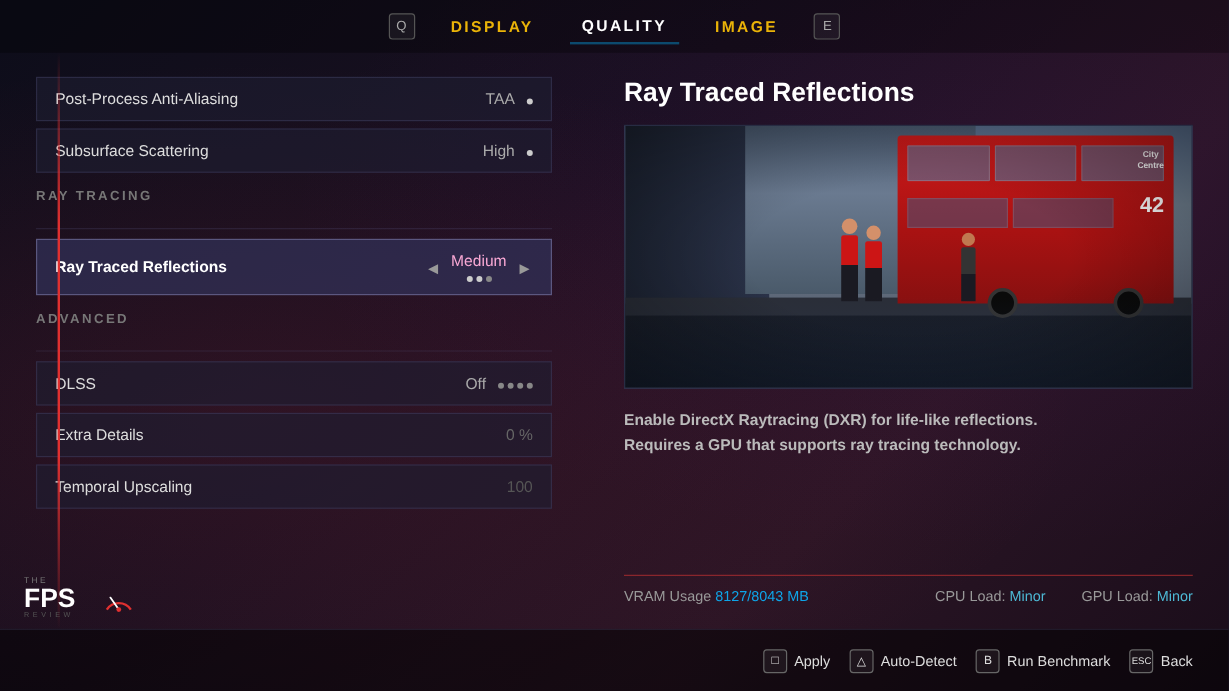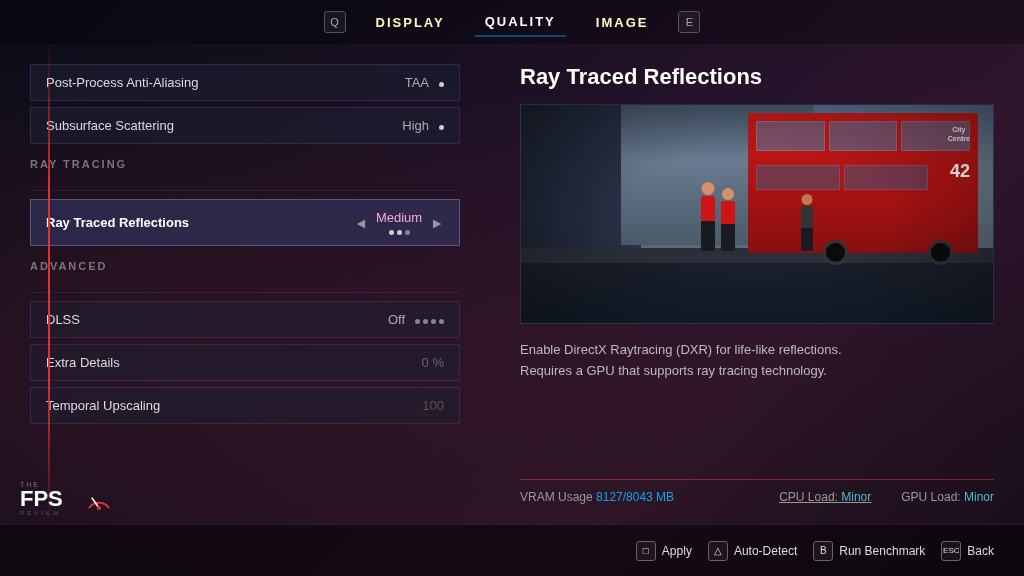--- a/index.html
+++ b/index.html
@@ -41,21 +41,21 @@
       justify-content: center;
       gap: 20px;
       z-index: 10;
       background: rgba(0,0,0,0.3);
     }
 
     .nav-item {
       font-size: 13px;
       font-weight: 600;
       letter-spacing: 2px;
-      color: #fef9c3;
+      color: #eab308;
       padding: 6px 10px;
       cursor: pointer;
       text-transform: uppercase;
     }
 
     .nav-item.active {
       color: #fff;
       border-bottom: 2px solid #0c4a6e;
     }
 
@@ -208,20 +208,21 @@
       width: 120px;
       height: 100%;
       background: linear-gradient(90deg, #2a3040 0%, #3a4055 100%);
     }
 
     .description-text {
       font-size: 13px;
       color: #bbb;
       line-height: 1.6;
       margin-bottom: 16px;
+      font-weight: bold;
     }
 
     
     .stats-row {
       display: flex;
       align-items: center;
       gap: 30px;
       font-size: 12px;
       color: #999;
       border-top: 1px solid rgba(200,50,50,0.6);
@@ -446,21 +447,21 @@
     </div>
 
     <div class="description-text">
       <span>Enable DirectX Raytracing (DXR) for life-like reflections.<br>Requires a GPU that supports ray tracing technology.</span>
     </div>
 
     <div class="stats-row">
       <span>
         <span>VRAM Usage</span>&nbsp;<span class="stat-value">8127/8043 MB</span>
       </span>
-      <span style="margin-left:auto;text-decoration:underline;">
+      <span style="margin-left:auto;">
         <span>CPU Load:</span>&nbsp;<span class="stat-minor">Minor</span>
       </span>
       <span>
         <span>GPU Load:</span>&nbsp;<span class="stat-minor">Minor</span>
       </span>
     </div>
   </div>
 </div>
 
 <div class="logo">

